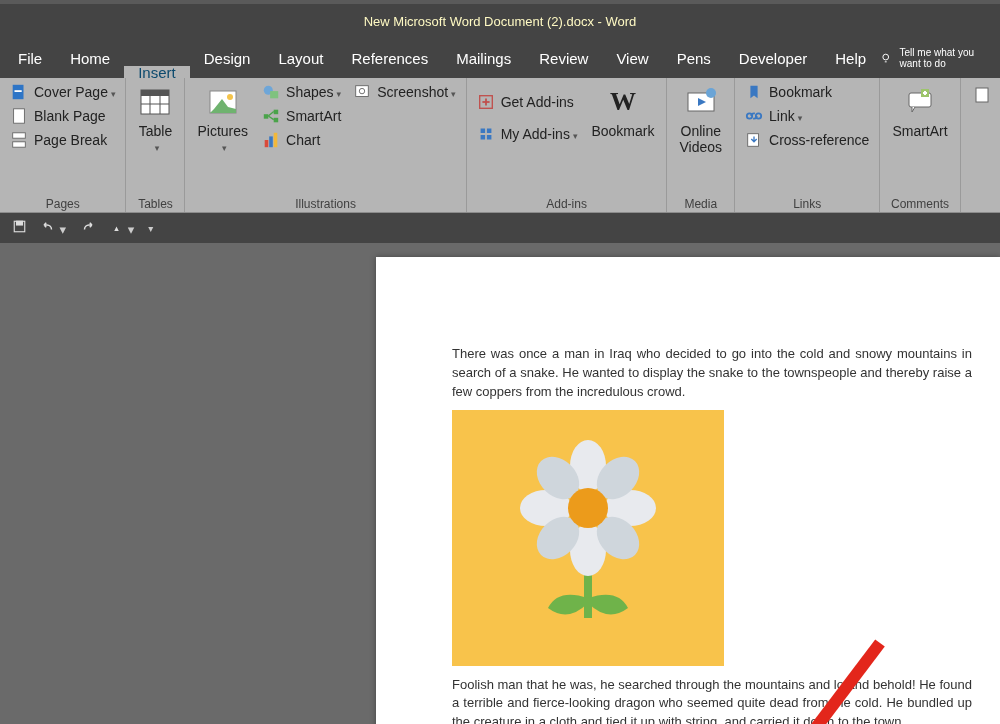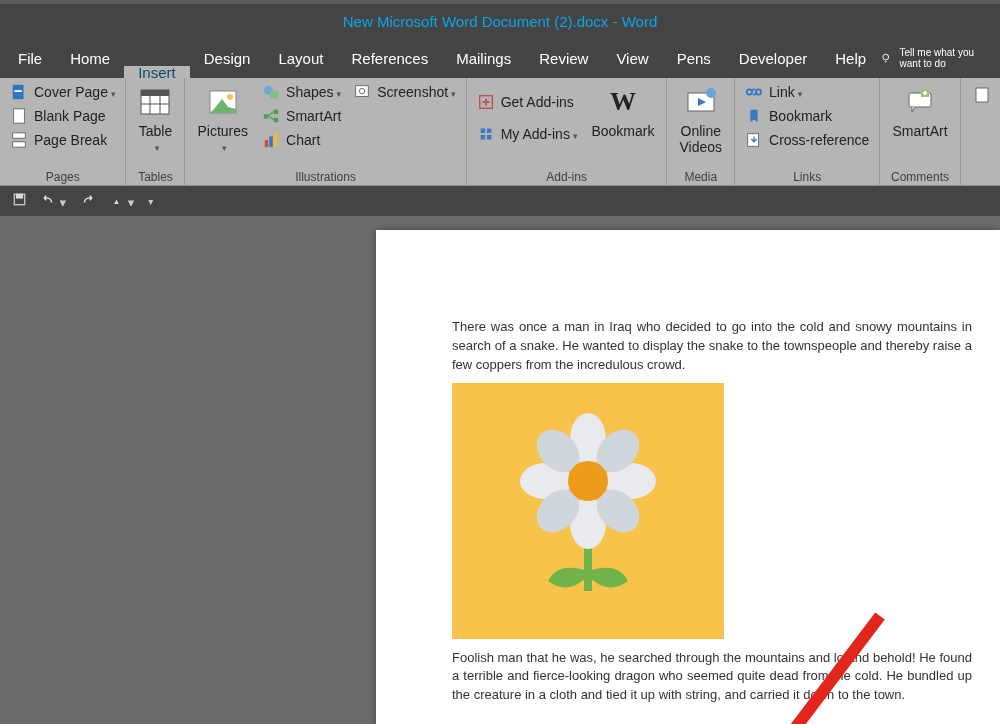--- a/index.html
+++ b/index.html
@@ -1,26 +1,26 @@
 <!DOCTYPE html>
 <html><head>
 <meta charset="utf-8">
 <style>
   * { box-sizing: border-box; font-family: "Segoe UI", -apple-system, sans-serif; }
   html,body { margin:0; padding:0; width:1000px; height:724px; overflow:hidden; background:#6a6a6a;}
   
-  .titlebar { height:38px; background:#444; color:#0ea5e9; display:flex; align-items:center; justify-content:center; font-size:15px; border-top:4px solid #5a5a5a;}
+  .titlebar { height:38px; background:#444; color:#fef9c3; display:flex; align-items:center; justify-content:center; font-size:13px; border-top:4px solid #5a5a5a;}
   
   .menubar { height:40px; background:#444; display:flex; align-items:stretch; padding:0 4px;}
   .menubar .tab { color:#fff; padding:0 14px; display:flex; align-items:center; font-size:15px; cursor:pointer;}
   .menubar .tab.active { background:#b5b5b5; color:#0c4a6e;margin-top:28px;}
   .menubar .tell-me { margin-left:auto; color:#fff; display:flex; align-items:center; font-size:10px; gap:8px; padding-right:8px;}
   .tell-me-icon { width:16px; height:16px; }
   
-  .ribbon { height:108px; background:#b5b5b5; display:flex; border-bottom:1px solid #8c8c8c;}
+  .ribbon { height:135px; background:#b5b5b5; display:flex; border-bottom:1px solid #8c8c8c;}
   .group { display:flex; flex-direction:column; border-right:1px solid #9a9a9a; padding:3px 6px 0 6px;}
   .group-body { flex:1; display:flex; align-items:flex-start; gap:4px;}
   .group-label { text-align:center; font-size:12px; color:#404040; padding:2px 0 1px 0;}
   .btn-stack { display:flex; flex-direction:column; gap:2px;}
   .btn { display:flex; align-items:center; gap:6px; font-size:14px; color:#222; padding:2px 4px; cursor:pointer; white-space:nowrap;}
   .big-btn { display:flex; flex-direction:column; align-items:center; justify-content:center; font-size:14px; color:#222; padding:4px 6px; cursor:pointer; gap:4px; text-align:center; line-height:1.15;}
   .caret::after { content:"▾"; font-size:9px; margin-left:3px; color:#555;}
   .icon { width:18px; height:18px; display:inline-flex; align-items:center; justify-content:center;}
   .icon-lg { width:34px; height:34px; display:inline-flex; align-items:center; justify-content:center;}
   
@@ -225,34 +225,34 @@
     </div>
     <div class="group-label">Media</div>
   </div>
 
   <div class="group">
     <div class="group-body">
       <div class="btn-stack">
         <div class="btn">
           <span class="icon">
               <svg viewBox="0 0 20 20">
+                <path d="M6 3h8v14l-4-3-4 3z" fill="#3a78c2"></path>
+              </svg>
+            </span>
+          <span>Bookmark</span>
+        </div>
+        <div class="btn">
+          <span class="icon">
+              <svg viewBox="0 0 20 20">
                 <path d="M7 10a3 3 0 013-3h1M13 10a3 3 0 01-3 3H9" stroke="#3a78c2" stroke-width="2" fill="none"></path>
                 <circle cx="5" cy="10" r="3" fill="none" stroke="#3a78c2" stroke-width="2"></circle>
                 <circle cx="15" cy="10" r="3" fill="none" stroke="#3a78c2" stroke-width="2"></circle>
               </svg>
             </span>
           <span class="caret">Link</span>
-        </div>
-        <div class="btn">
-          <span class="icon">
-              <svg viewBox="0 0 20 20">
-                <path d="M6 3h8v14l-4-3-4 3z" fill="#3a78c2"></path>
-              </svg>
-            </span>
-          <span>Bookmark</span>
         </div>
         <div class="btn">
           <span class="icon">
               <svg viewBox="0 0 20 20">
                 <rect x="3" y="3" width="12" height="14" fill="#fff" stroke="#666"></rect>
                 <path d="M10 6v6M7 9l3 3 3-3" stroke="#3a78c2" stroke-width="1.5" fill="none"></path>
               </svg>
             </span>
           <span>Cross-reference</span>
         </div>

